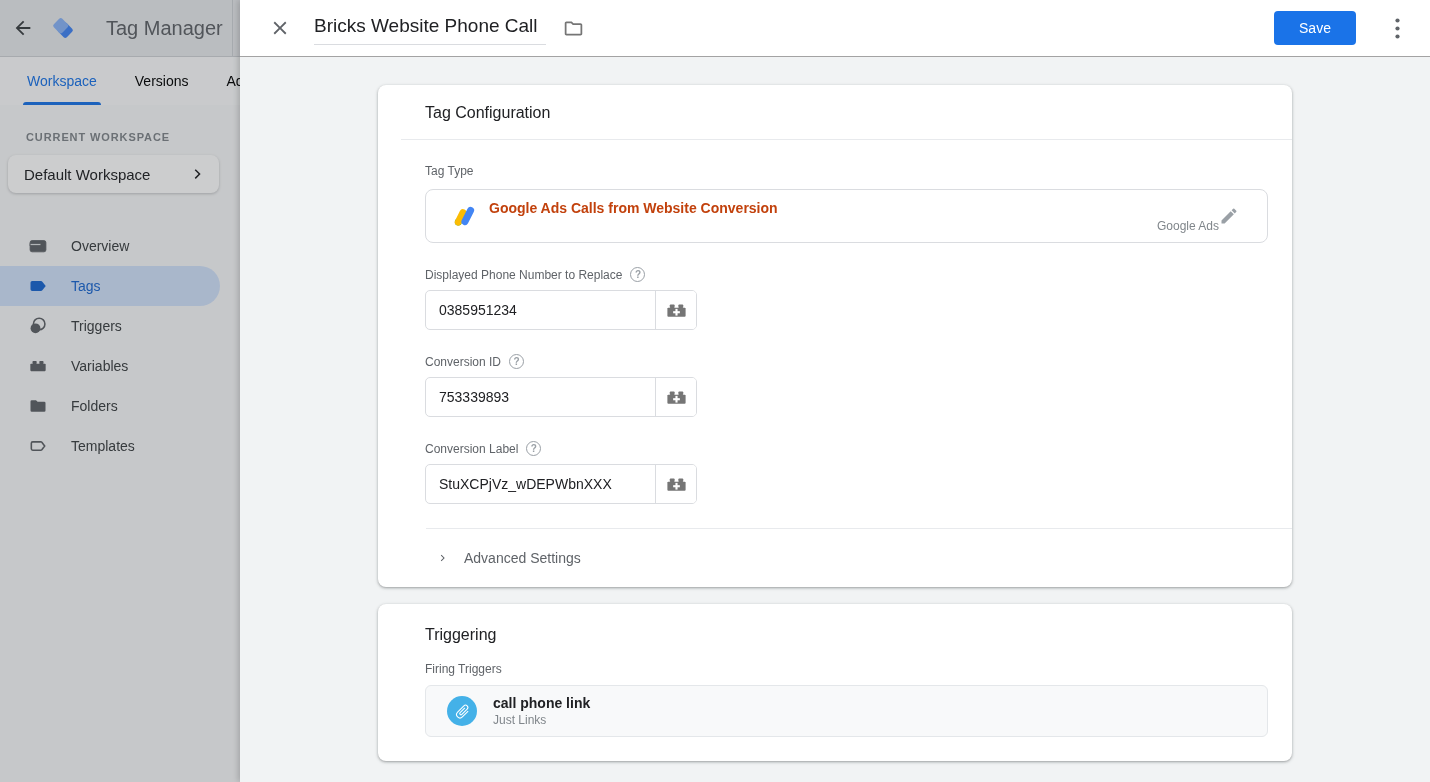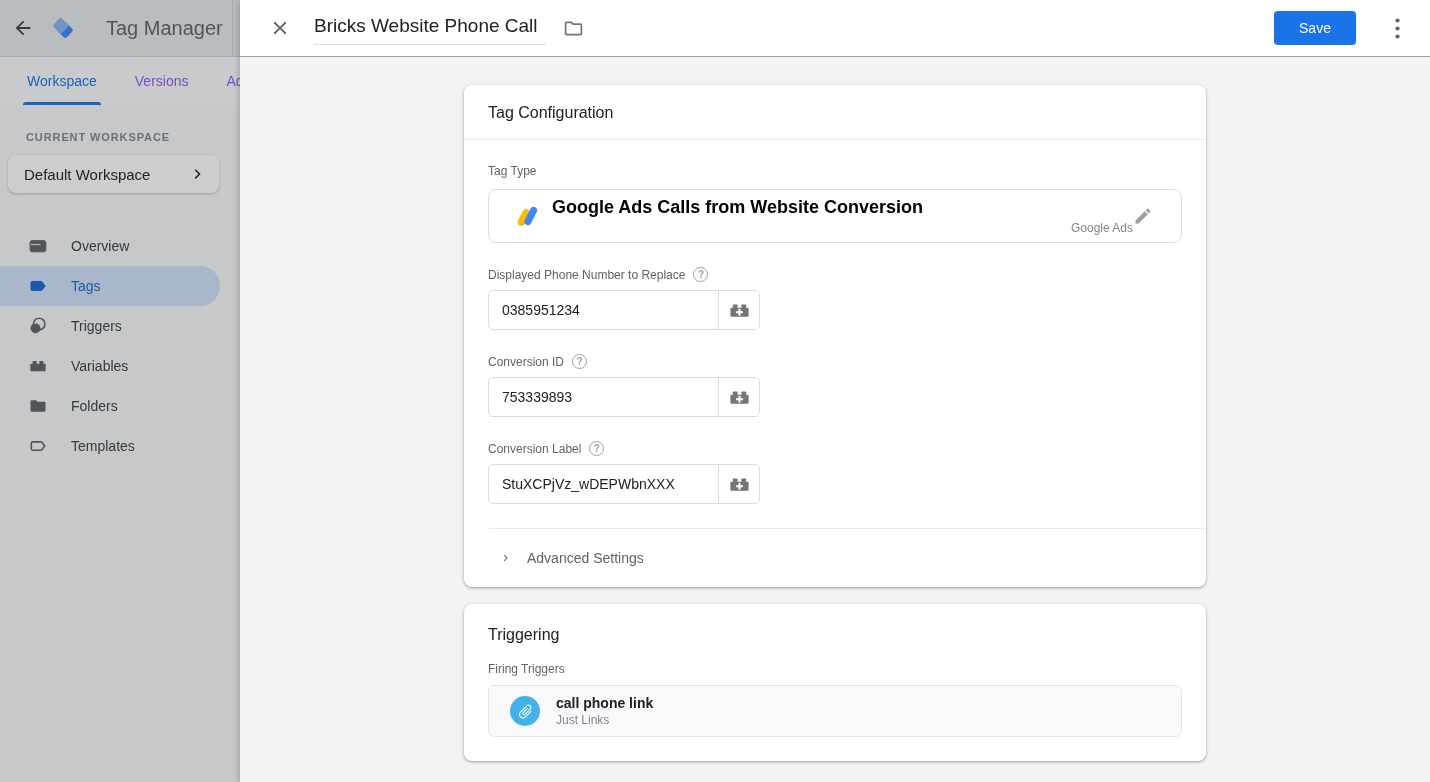--- a/index.html
+++ b/index.html
@@ -15,21 +15,21 @@
 
   
   .left-col { position:absolute; top:0; left:0; width:240px; height:782px; overflow:hidden; background:#f8f9fa; }
   .topbar { height:57px; background:#e8eaed; border-bottom:1px solid #cfd2d6; display:flex; align-items:center; padding-left:4px; position:relative; }
   .back-btn { width:38px; height:38px; display:flex; align-items:center; justify-content:center; border-radius:50%; }
   .topbar-logo { margin-left:6px; }
   .topbar-title { margin-left:28px; font-size:20px; color:#5f6368; white-space:nowrap; }
   .topbar-sep { position:absolute; right:7px; top:0; bottom:0; width:1px; background:#cfd2d6; }
 
   .tabbar { height:48px; background:#fbfcfd; display:flex; align-items:stretch; padding-left:27px; gap:38px; }
-  .tab { display:flex; align-items:center; font-size:14px; font-weight:500; color:#8b5cf6; position:relative; white-space:nowrap; }
+  .tab { display:flex; align-items:center; font-size:14px; font-weight:500; color:#000000; position:relative; white-space:nowrap; }
   .tab.active { color:#1a73e8; }
   .tab.active::after { content:""; position:absolute; left:-4px; right:-4px; bottom:0; height:3px; background:#1a73e8; border-radius:3px 3px 0 0; }
 
   .sidebar { padding-top:26px; }
   .ws-label { margin-left:26px; font-size:11px; font-weight:700; letter-spacing:.9px; color:#80868b; }
   .ws-card { margin:12px 21px 0 8px; height:38px; background:#fff; border-radius:8px; box-shadow:0 1px 3px rgba(60,64,67,.28); display:flex; align-items:center; justify-content:space-between; padding:0 12px 0 16px; font-size:15px; font-weight:500; color:#202124; }
   .nav { margin-top:33px; }
   .nav-item { height:40px; display:flex; align-items:center; padding-left:28px; gap:23px; font-size:14px; color:#3c4043; }
   .nav-item .ni-icon svg { fill:#5f6368; stroke:#5f6368; }
   .nav-item.active { width:220px; background:#d2e3fc; border-radius:0 20px 20px 0; color:#1a67d2; font-weight:500; }
@@ -41,33 +41,33 @@
   .editor-header { height:57px; background:#fff; border-bottom:1px solid #a3a3a3; display:flex; align-items:center; padding:0 20px 0 26px; }
   .close-btn { width:28px; height:28px; display:flex; align-items:center; justify-content:center; }
   .title-wrap { margin-left:20px; border-bottom:1px solid #dadce0; }
   .title-input { border:none; outline:none; background:transparent; font-family:"Liberation Sans",sans-serif; font-size:19px; color:#202124; width:232px; padding:3px 0 7px; }
   .folder-btn { margin-left:12px; width:30px; height:30px; display:flex; align-items:center; justify-content:center; }
   .spacer { flex:1; }
   .save-btn { width:82px; height:34px; background:#1a73e8; color:#fff; border:none; border-radius:4px; font-family:"Liberation Sans",sans-serif; font-size:14px; font-weight:500; cursor:pointer; }
   .kebab-btn { margin-left:28px; width:26px; height:30px; display:flex; align-items:center; justify-content:center; }
 
   .editor-body { padding-top:28px; }
-  .card { width:742px; margin:0 auto; background:#fff; border-radius:8px; box-shadow:0 1px 2px rgba(60,64,67,.3), 0 1px 3px 1px rgba(60,64,67,.15); }
+  .card { width:914px; margin:0 auto; background:#fff; border-radius:8px; box-shadow:0 1px 2px rgba(60,64,67,.3), 0 1px 3px 1px rgba(60,64,67,.15);padding-left:23px; }
   .card + .card { margin-top:17px; }
   .card-head { padding:19px 24px 17px; font-size:16px; color:#202124; border-bottom:1px solid #e8eaed; }
   .card-head.noline { border-bottom:none; padding:22px 24px 4px; }
   .card-body { padding:24px 24px 0; }
   .card-body.trig { padding:14px 24px 24px; }
 
   .sec-label { display:flex; align-items:center; gap:8px; font-size:12px; color:#5f6368; }
   .help-icon { width:15px; height:15px; border:1.3px solid #9aa0a6; border-radius:50%; color:#9aa0a6; font-size:10px; font-weight:700; display:flex; align-items:center; justify-content:center; }
 
   .tagtype-box { margin-top:11px; height:54px; border:1px solid #dadce0; border-radius:8px; display:flex; align-items:center; padding:0 28px 0 26px; cursor:pointer; }
   .tt-text { margin-left:11px; flex:1; }
-  .tt-name { font-size:18px; font-weight:700; color:#000000; }
+  .tt-name { font-size:14px; font-weight:700; color:#c2410c; }
   .tt-vendor { font-size:12px; color:#80868b; margin-top:3px;text-align:right; }
 
   .field { margin-top:24px; width:272px; }
   .input-row { margin-top:8px; display:flex; height:40px; border:1px solid #dadce0; border-radius:5px; background:#fff; overflow:hidden; }
   .input-row input { flex:1; min-width:0; border:none; outline:none; padding:0 13px; font-family:"Liberation Sans",sans-serif; font-size:14px; color:#202124; background:transparent; }
   .var-btn { width:41px; border-left:1px solid #dadce0; background:#fff; display:flex; align-items:center; justify-content:center; cursor:pointer; }
 
   .divider { margin:24px 0 0 25px; border-top:1px solid #e8eaed; }
   .advanced-row { display:flex; align-items:center; gap:15px; padding:21px 24px 21px 36px; font-size:14px; font-weight:500; color:#5f6368; cursor:pointer; }
 

